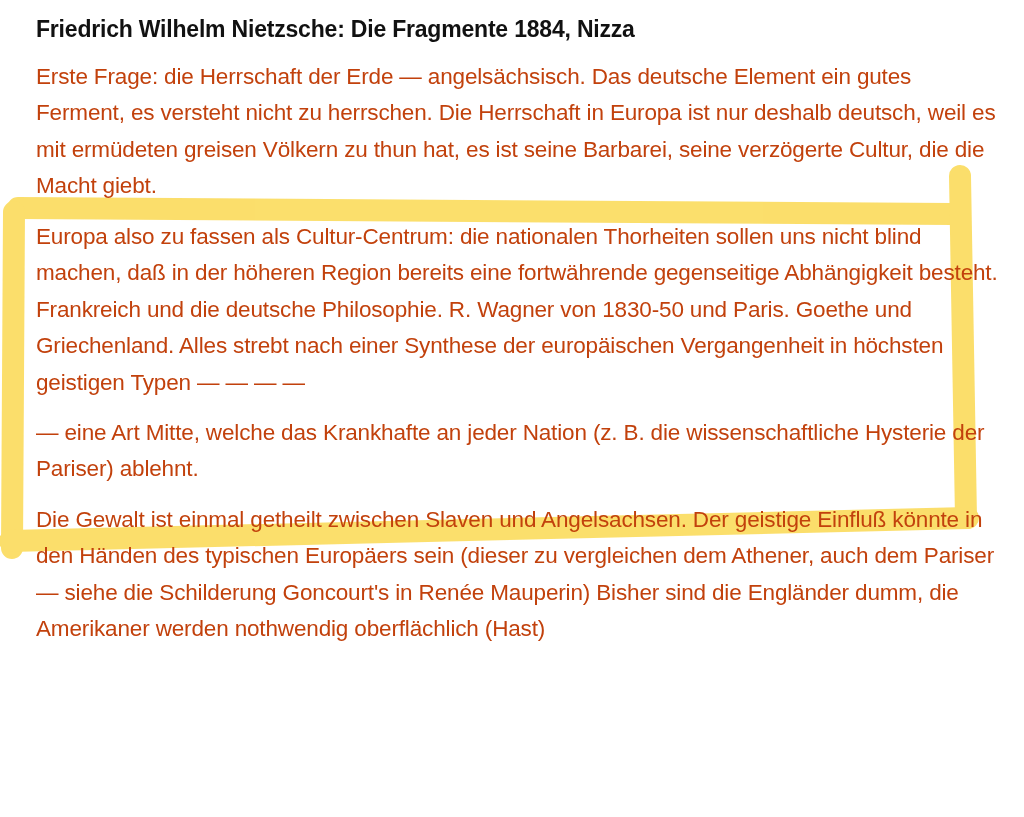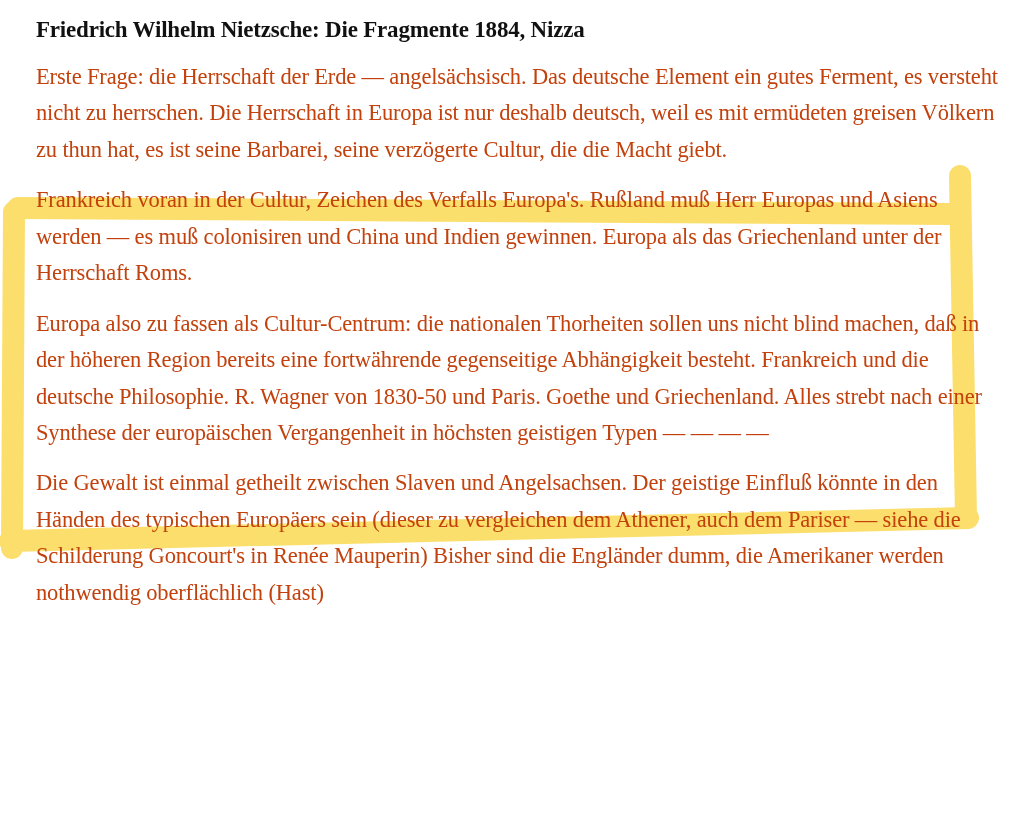--- a/index.html
+++ b/index.html
@@ -14,21 +14,20 @@
     color: #1b1b1b;
     overflow: hidden;
     position: relative;
   }
   .page {
     position: relative;
     width: 1024px;
     height: 695px;
     box-sizing: border-box;
     padding: 14px 20px 0 36px;
-    font-family: Liberation Serif, serif;
   }
   .doc-title {
     font-size: 23px;
     font-weight: bold;
     letter-spacing: -0.2px;
     line-height: 1.35;
     margin: 0 0 14px 0;
     color: #111111;
   }
   .para {
@@ -69,17 +68,17 @@
         <path d="M 960 176 L 966 518"></path>
         <path d="M 14 212 L 12 548"></path>
         <path d="M 10 541 L 968 518"></path>
       </g>
     </svg>
   </div>
 
   <h1 class="doc-title">Friedrich Wilhelm Nietzsche: Die Fragmente 1884, Nizza</h1>
 
   <p class="para">Erste Frage: die Herrschaft der Erde — angelsächsisch. Das deutsche Element ein gutes Ferment, es versteht nicht zu herrschen. Die Herrschaft in Europa ist nur deshalb deutsch, weil es mit ermüdeten greisen Völkern zu thun hat, es ist seine Barbarei, seine verzögerte Cultur, die die Macht giebt.</p>
-  <p class="para">Frankreich voran in der Cultur, Zeichen des Verfalls Europa's. Rußland muß Herr Europas und Asiens werden — es muß colonisiren und China und Indien gewinnen. Europa als das Griechenland unter der Herrschaft Roms.</p>
   <p class="para">Europa also zu fassen als Cultur-Centrum: die nationalen Thorheiten sollen uns nicht blind machen, daß in der höheren Region bereits eine fortwährende gegenseitige Abhängigkeit besteht. Frankreich und die deutsche Philosophie. R. Wagner von 1830-50 und Paris. Goethe und Griechenland. Alles strebt nach einer Synthese der europäischen Vergangenheit in höchsten geistigen Typen — — — —</p>
+  <p class="para">— eine Art Mitte, welche das Krankhafte an jeder Nation (z. B. die wissenschaftliche Hysterie der Pariser) ablehnt.</p>
   <p class="para">Die Gewalt ist einmal getheilt zwischen Slaven und Angelsachsen. Der geistige Einfluß könnte in den Händen des typischen Europäers sein (dieser zu vergleichen dem Athener, auch dem Pariser — siehe die Schilderung Goncourt's in Renée Mauperin) Bisher sind die Engländer dumm, die Amerikaner werden nothwendig oberflächlich (Hast)</p>
 
 </div>
 
 </body></html>

